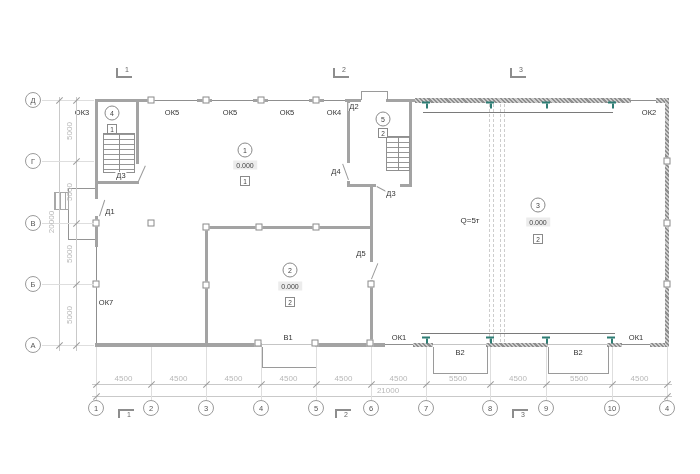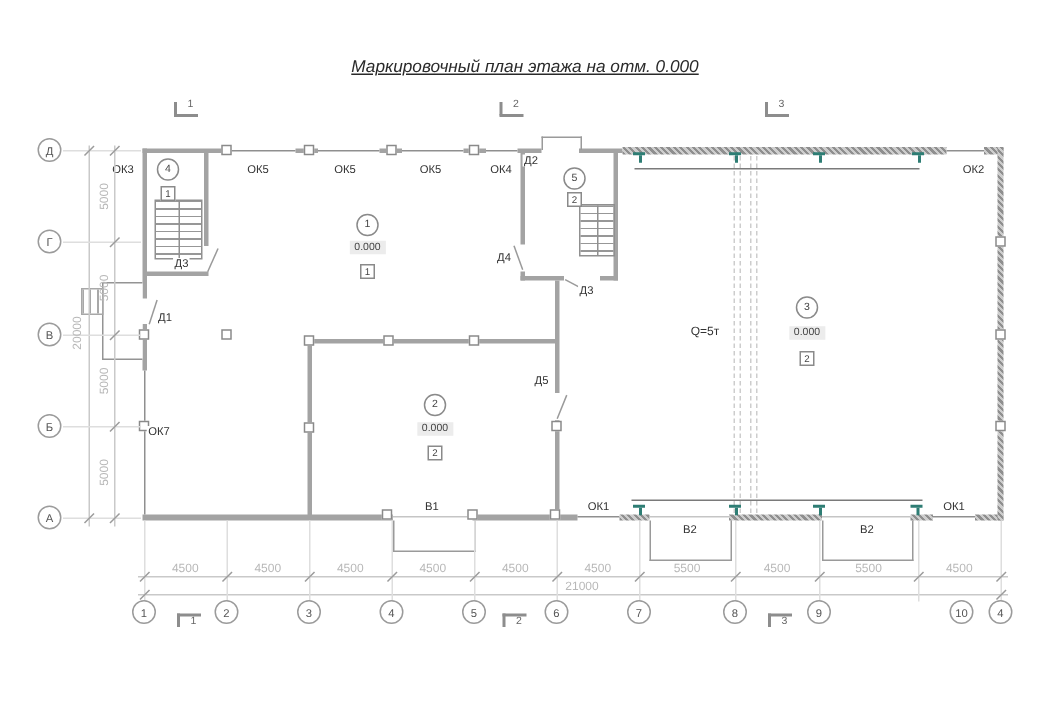--- a/index.html
+++ b/index.html
@@ -51,21 +51,20 @@
   .sec{position:absolute;color:#777;}
   .sec .h{position:absolute;height:1.5px;width:16px;background:#8d8d8d;}
   .sec .v{position:absolute;width:1.5px;height:9px;background:#8d8d8d;}
   .sec .n{position:absolute;font-size:7px;color:#666;}
 </style>
 </head>
 <body>
 
 <div id="canvas">
 
-  <div class="title">Маркировочный план этажа на отм. 0.000</div>
 
   <div class="wall" style="left:94.5px;top:98.5px;width:53.5px;height:3.5px"></div>
   <div class="win" style="left:148px;top:100px;width:49px;height:1px"></div>
   <div class="wall" style="left:197px;top:98.5px;width:15px;height:3.5px"></div>
   <div class="win" style="left:212px;top:100px;width:41px;height:1px"></div>
   <div class="wall" style="left:253px;top:98.5px;width:15px;height:3.5px"></div>
   <div class="win" style="left:268px;top:100px;width:41px;height:1px"></div>
   <div class="wall" style="left:309px;top:98.5px;width:15px;height:3.5px"></div>
   <div class="win" style="left:324px;top:100px;width:21px;height:1px"></div>
   <div class="wall" style="left:345px;top:98.5px;width:16px;height:3.5px"></div>
@@ -157,21 +156,21 @@
   <div class="ibeam" style="left:546px;top:340px"></div>
   <div class="ibeam" style="left:611px;top:340px"></div>
   <div class="lbl" style="left:470px;top:217px;font-size:8px;background:transparent">Q=5т</div>
 
   <div class="lbl" style="left:82px;top:109px">ОК3</div>
   <div class="lbl" style="left:172px;top:109px">ОК5</div>
   <div class="lbl" style="left:230px;top:109px">ОК5</div>
   <div class="lbl" style="left:287px;top:109px">ОК5</div>
   <div class="lbl" style="left:334px;top:109px">ОК4</div>
   <div class="lbl" style="left:649px;top:109px">ОК2</div>
-  <div class="lbl" style="left:106px;top:284px">ОК7</div>
+  <div class="lbl" style="left:106px;top:299px">ОК7</div>
   <div class="lbl" style="left:399px;top:334px">ОК1</div>
   <div class="lbl" style="left:636px;top:334px">ОК1</div>
   <div class="lbl" style="left:354px;top:103px">Д2</div>
   <div class="lbl" style="left:110px;top:208px">Д1</div>
   <div class="lbl" style="left:121px;top:172px">Д3</div>
   <div class="lbl" style="left:336px;top:168px">Д4</div>
   <div class="lbl" style="left:391px;top:190px">Д3</div>
   <div class="lbl" style="left:361px;top:250px">Д5</div>
   <div class="lbl" style="left:288px;top:334px">В1</div>
   <div class="lbl" style="left:460px;top:349px">В2</div>
@@ -231,21 +230,21 @@
       <div class="ext" style="left:490px;top:347px;width:1px;height:54px"></div>
       <div class="tick" style="left:485.5px;top:384px"></div>
       <div class="axc" style="left:490px;top:408px">8</div>
       <div class="dim-t" style="left:518px;top:375px">4500</div>
       <div class="ext" style="left:546px;top:347px;width:1px;height:54px"></div>
       <div class="tick" style="left:541.5px;top:384px"></div>
       <div class="axc" style="left:546px;top:408px">9</div>
       <div class="dim-t" style="left:579px;top:375px">5500</div>
       <div class="ext" style="left:612px;top:347px;width:1px;height:54px"></div>
       <div class="tick" style="left:607.5px;top:384px"></div>
-      <div class="axc" style="left:641px;top:408px">10</div>
+      <div class="axc" style="left:612px;top:408px">10</div>
       <div class="dim-t" style="left:639.5px;top:375px">4500</div>
       <div class="ext" style="left:667px;top:347px;width:1px;height:54px"></div>
       <div class="tick" style="left:662.5px;top:384px"></div>
       <div class="axc" style="left:667px;top:408px">4</div>
       <div class="tick" style="left:91.5px;top:396px"></div>
       <div class="tick" style="left:662.5px;top:396px"></div>
       <div class="dim-t" style="left:388px;top:387px">21000</div>
       <div class="ext" style="left:42px;top:100px;width:52px;height:1px"></div>
       <div class="tick" style="left:71.5px;top:100px"></div>
       <div class="axc" style="left:33px;top:100px">Д</div>

